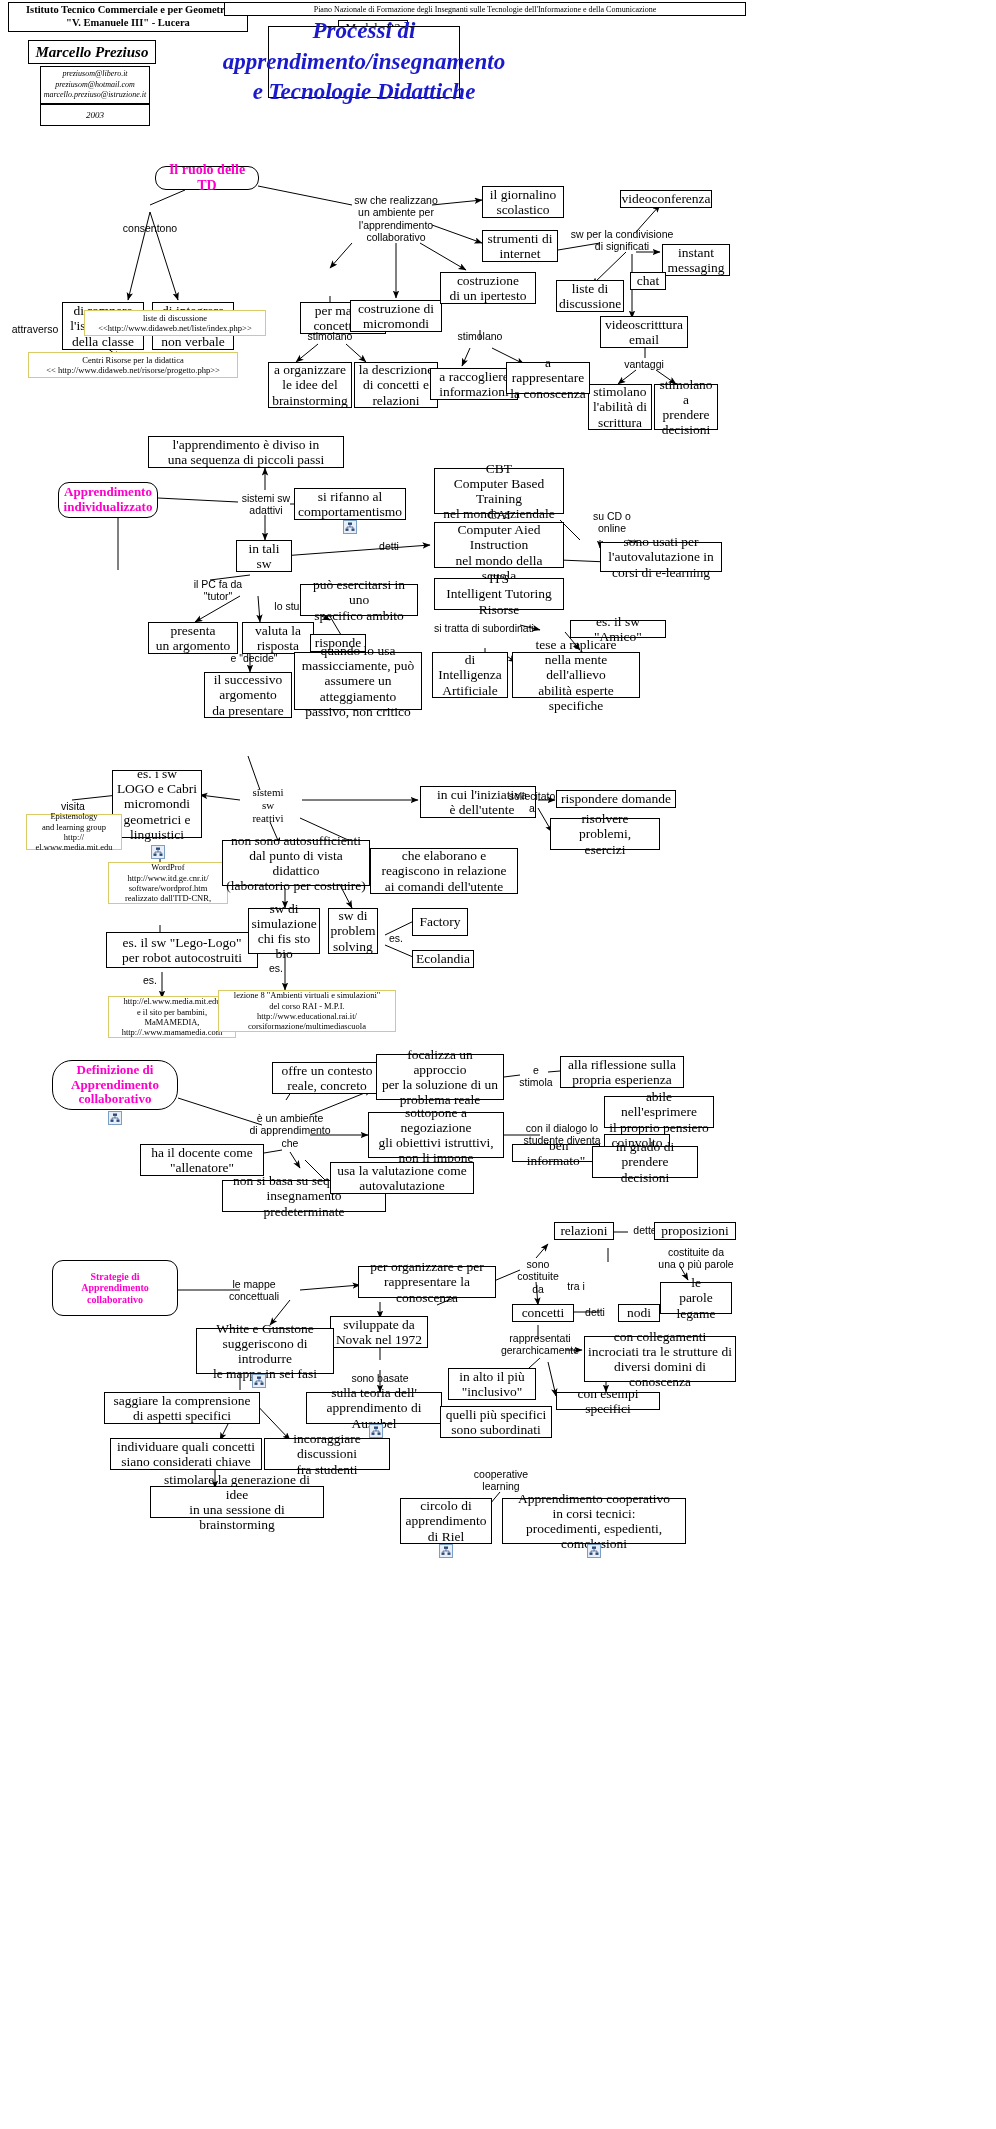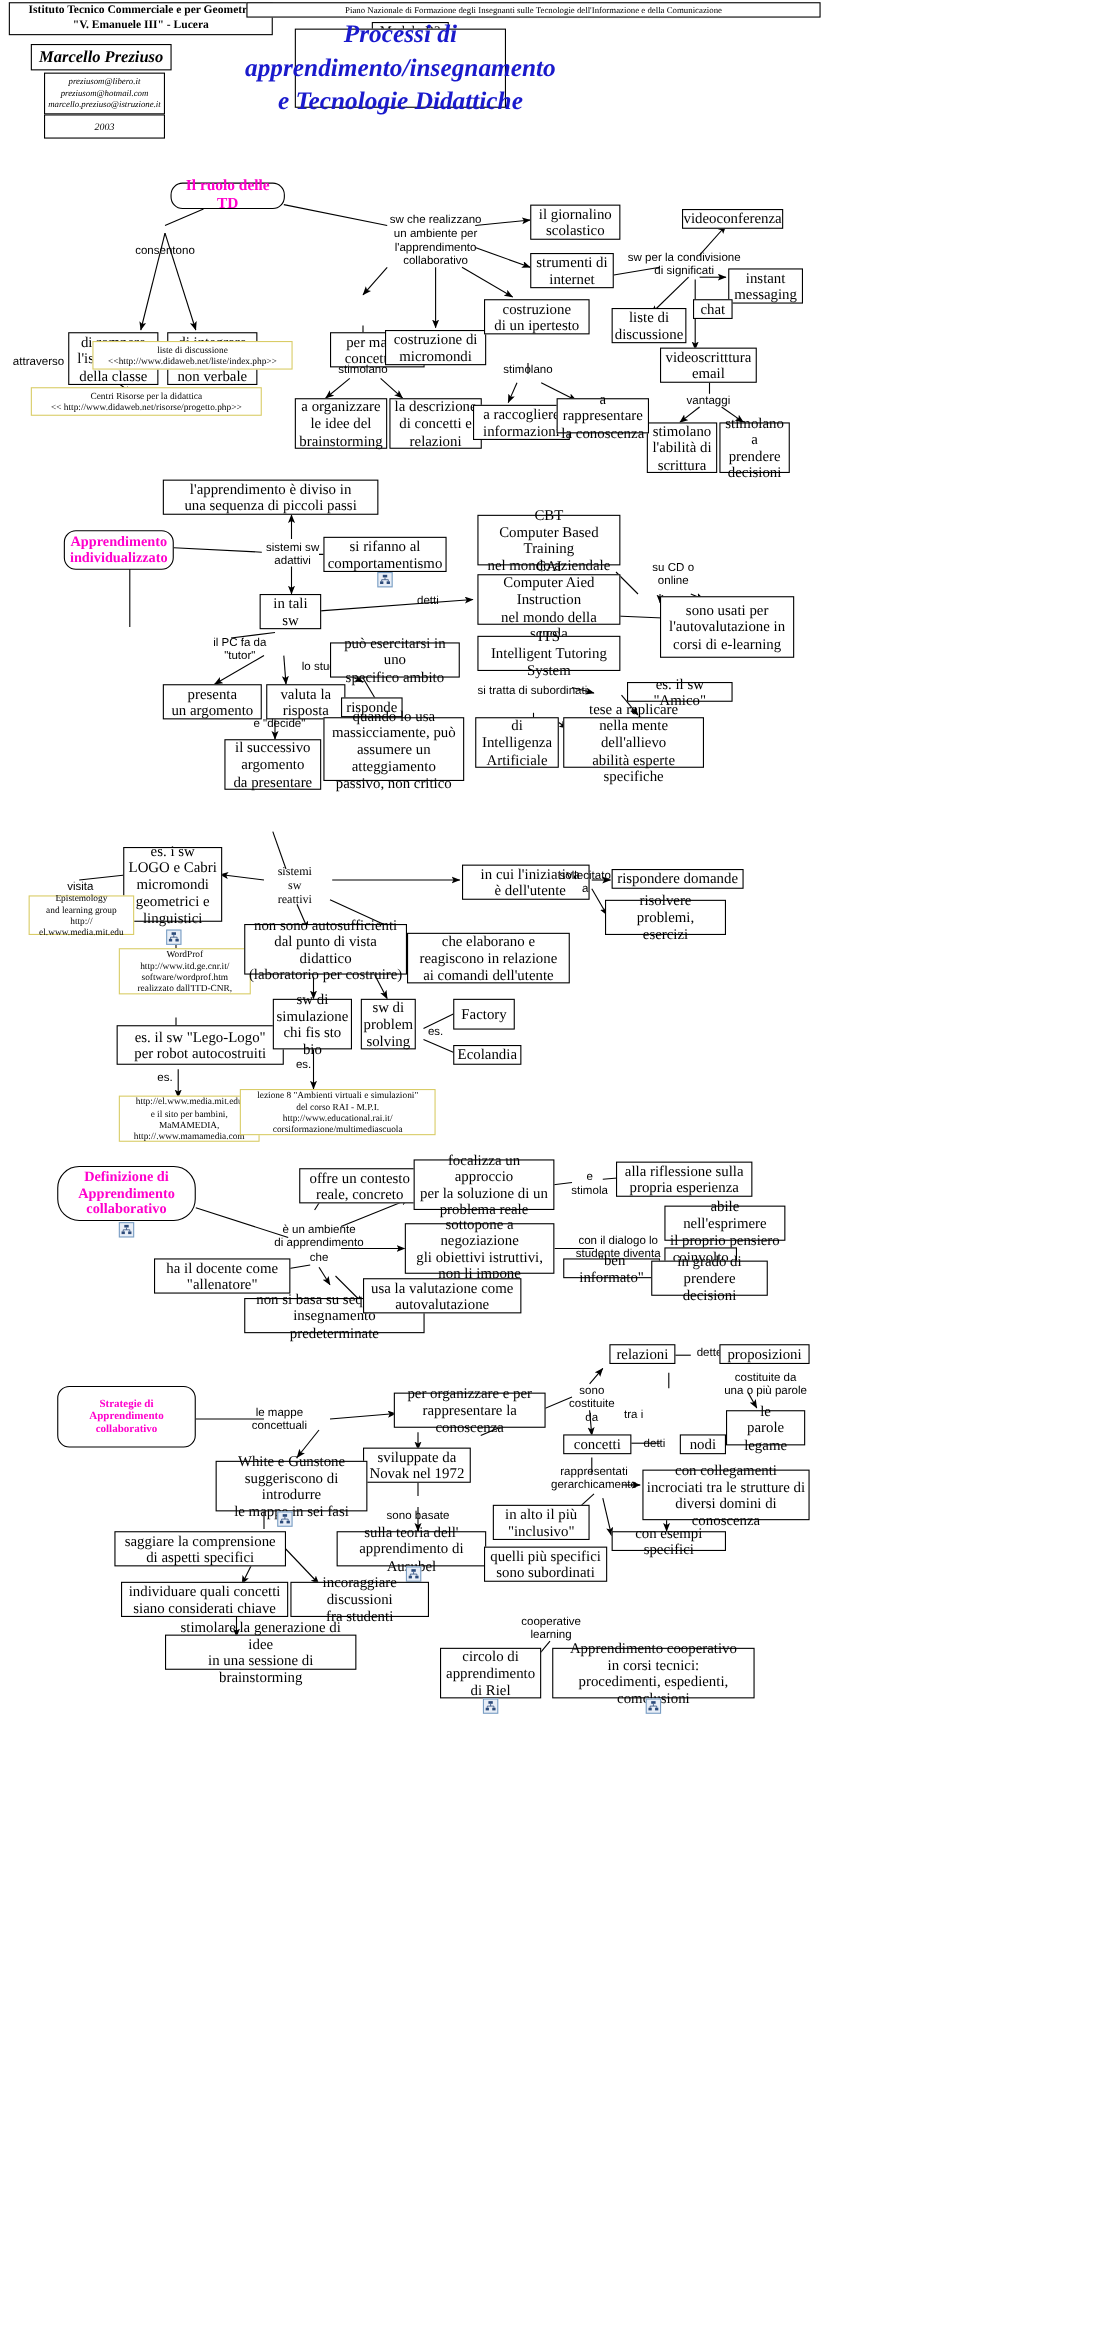--- a/index.html
+++ b/index.html
@@ -271,26 +271,26 @@
 
 <div class="lbl" style="left: 364px; top: 540px; width: 50px; white-space: pre-line;">detti</div>
 
 <div class="node nowrap" style="left: 434px; top: 468px; width: 130px; height: 46px; white-space: pre-line;">CBT
 Computer Based Training
 nel mondo aziendale</div>
 <div class="node nowrap" style="left: 434px; top: 522px; width: 130px; height: 46px; white-space: pre-line;">CAI
 Computer Aied Instruction
 nel mondo della scuola</div>
 <div class="node nowrap" style="left: 434px; top: 578px; width: 130px; height: 32px; white-space: pre-line;">ITS
-Intelligent Tutoring System</div>
+Intelligent Tutoring Risorse</div>
 
 <div class="lbl nowrap" style="left: 582px; top: 510px; width: 60px; white-space: pre-line;">su CD o
 online</div>
 
-<div class="node nowrap" style="left: 600px; top: 542px; width: 122px; height: 56px; white-space: pre-line;">sono usati per
+<div class="node nowrap" style="left: 600px; top: 542px; width: 122px; height: 30px; white-space: pre-line;">sono usati per
 l'autovalutazione in
 corsi di e-learning</div>
 
 <div class="lbl" style="left: 428px; top: 622px; width: 112px; white-space: pre-line;">si tratta di subordinati</div>
 
 <div class="node" style="left: 570px; top: 620px; width: 96px; height: 18px; white-space: pre-line;">es. il sw "Amico"</div>
 
 <div class="node nowrap" style="left: 432px; top: 652px; width: 76px; height: 46px; white-space: pre-line;">di
 Intelligenza
 Artificiale</div>

